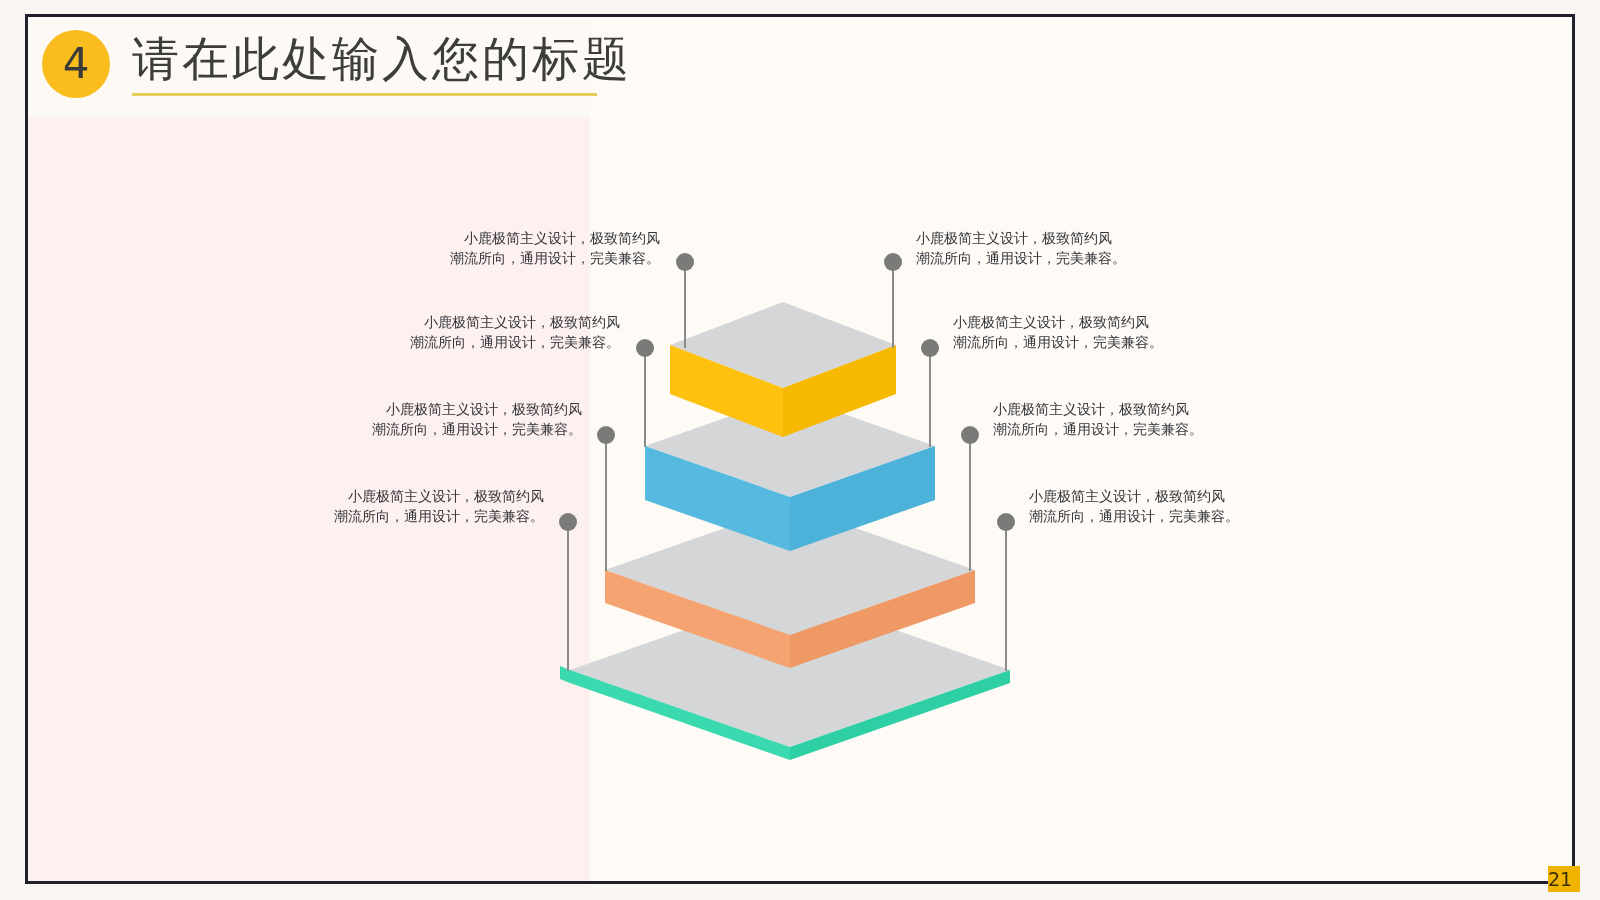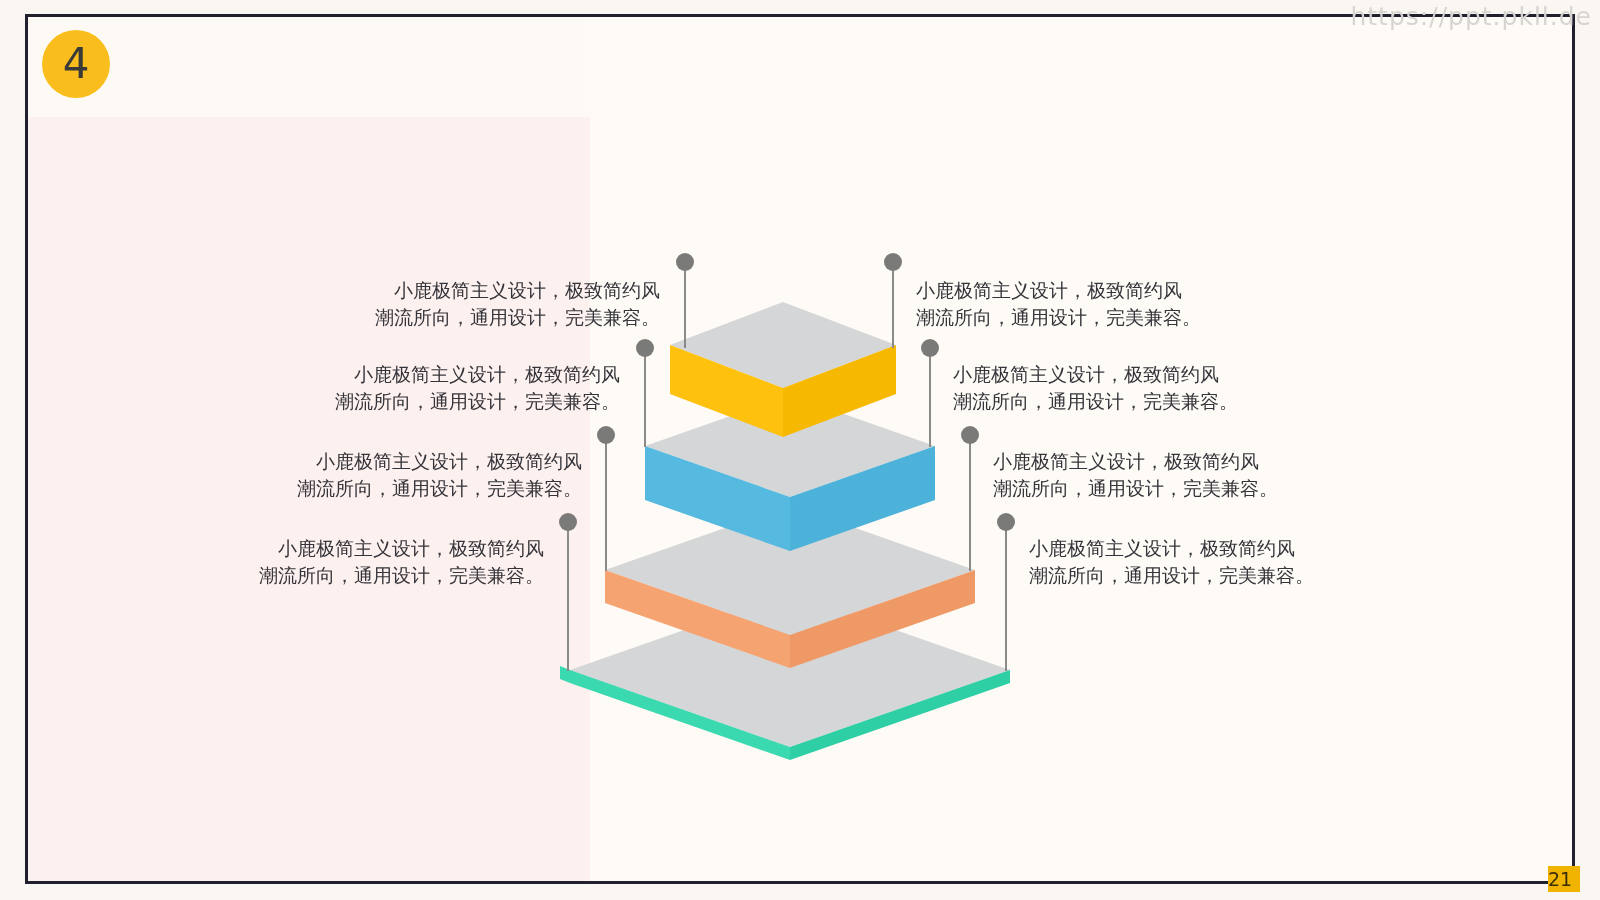--- a/index.html
+++ b/index.html
@@ -125,26 +125,25 @@
     left: 0; top: 0;
     width: 1600px;
     height: 900px;
     z-index: 3;
   }
 
   
   .note {
     position: absolute;
     font-family: "DejaVu Serif", "Liberation Serif", serif;
-    font-size: 19px;
+    font-size: 14px;
     line-height: 1.42;
     color: #34343a;
     white-space: pre-line;
     z-index: 4;
-    margin-top: 48px;
   }
   .note.left  { text-align: right; }
   .note.right { text-align: left; }
 
   
   #pagenum {
     position: absolute;
     left: 1548px;
     top: 866px;
     width: 32px;
@@ -159,26 +158,29 @@
 </style>
 </head>
 <body>
 
 <div id="slide">
 
   <div id="bg-left"></div>
   <div id="bg-right"></div>
   <div id="bg-top-strip"></div>
 
-  <div id="watermark">https://ppt.pkll.de</div>
 
   <div id="frame"></div>
 
   <div id="header">
     <div id="badge">4</div>
+    <div id="title-wrap">
+      <div id="title">请在此处输入您的标题</div>
+      <div id="title-rule"></div>
+    </div>
   </div>
 
   <svg id="pyramid" viewBox="0 0 1600 900">
 
     <g>
       <polygon points="790,593 1010,670 790,747 570,670" fill="#d4d6d8"></polygon>
       <polygon points="570,670 790,747 790,760 570,683" fill="#3ad9b0"></polygon>
       <polygon points="1010,670 1010,683 790,760 790,747" fill="#2fcfa6"></polygon>
       <polygon points="570,670 570,683 560,679 560,666" fill="#3ad9b0"></polygon>
     </g>

